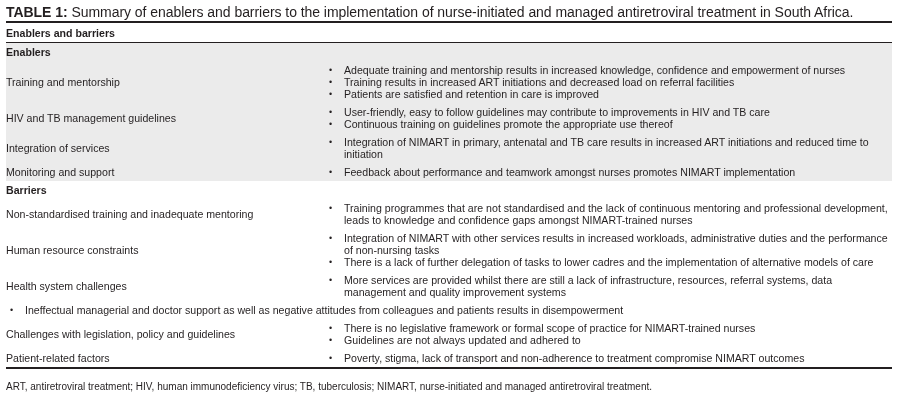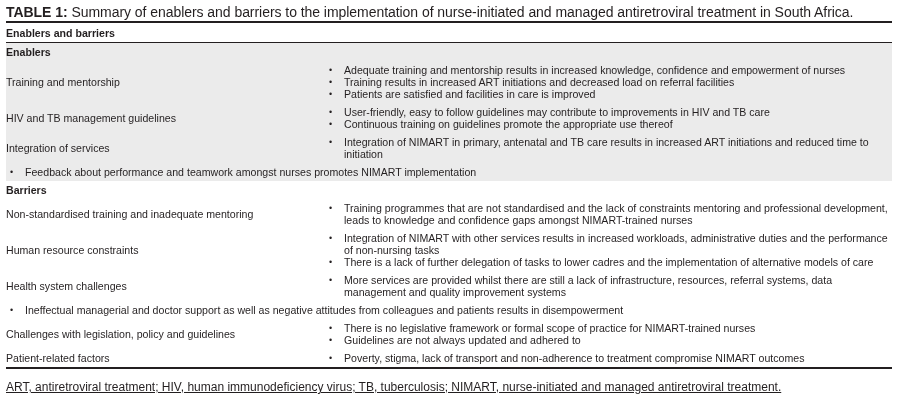--- a/index.html
+++ b/index.html
@@ -78,24 +78,23 @@
     .row .c2 li .bullet {
       position: absolute;
       left: 4px;
       top: 0;
       font-size: 9px;
     }
     .footnote {
       position: absolute;
       left: 6px;
       top: 381px;
-      font-size: 12px;
+      font-size: 10px;
       line-height: 12px;
       white-space: nowrap;
-      text-decoration: underline;
     }
   </style>
 </head>
 <body>
 
 <div class="caption">
   <span class="label">TABLE 1:</span><span> Summary of enablers and barriers to the implementation of nurse-initiated and managed antiretroviral treatment in South Africa.</span>
 </div>
 
 <div class="table">
@@ -103,48 +102,49 @@
     <div class="c1">Enablers and barriers</div>
   </div>
   <div id="sections">
       <div class="section shaded">
         <div class="section-title">Enablers</div>
         <div class="row">
           <div class="c1">Training and mentorship</div>
           <ul class="c2">
             <li><span class="bullet">•</span><span>Adequate training and mentorship results in increased knowledge, confidence and empowerment of nurses</span></li>
             <li><span class="bullet">•</span><span>Training results in increased ART initiations and decreased load on referral facilities</span></li>
-            <li><span class="bullet">•</span><span>Patients are satisfied and facilities in care is improved</span></li>
+            <li><span class="bullet">•</span><span>Patients are satisfied and retention in care is improved</span></li>
           </ul>
         </div>
         <div class="row">
           <div class="c1">HIV and TB management guidelines</div>
           <ul class="c2">
             <li><span class="bullet">•</span><span>User-friendly, easy to follow guidelines may contribute to improvements in HIV and TB care</span></li>
             <li><span class="bullet">•</span><span>Continuous training on guidelines promote the appropriate use thereof</span></li>
           </ul>
         </div>
         <div class="row">
           <div class="c1">Integration of services</div>
           <ul class="c2">
             <li><span class="bullet">•</span><span>Integration of NIMART in primary, antenatal and TB care results in increased ART initiations and reduced time to initiation</span></li>
           </ul>
         </div>
         <div class="row">
+          <div class="c1">Monitoring and support</div>
           <ul class="c2">
             <li><span class="bullet">•</span><span>Feedback about performance and teamwork amongst nurses promotes NIMART implementation</span></li>
           </ul>
         </div>
       </div>
       <div class="section">
         <div class="section-title">Barriers</div>
         <div class="row">
           <div class="c1">Non-standardised training and inadequate mentoring</div>
           <ul class="c2">
-            <li><span class="bullet">•</span><span>Training programmes that are not standardised and the lack of constraints mentoring and professional development, leads to knowledge and confidence gaps amongst NIMART-trained nurses</span></li>
+            <li><span class="bullet">•</span><span>Training programmes that are not standardised and the lack of continuous mentoring and professional development, leads to knowledge and confidence gaps amongst NIMART-trained nurses</span></li>
           </ul>
         </div>
         <div class="row">
           <div class="c1">Human resource constraints</div>
           <ul class="c2">
             <li><span class="bullet">•</span><span>Integration of NIMART with other services results in increased workloads, administrative duties and the performance of non-nursing tasks</span></li>
             <li><span class="bullet">•</span><span>There is a lack of further delegation of tasks to lower cadres and the implementation of alternative models of care</span></li>
           </ul>
         </div>
         <div class="row">

